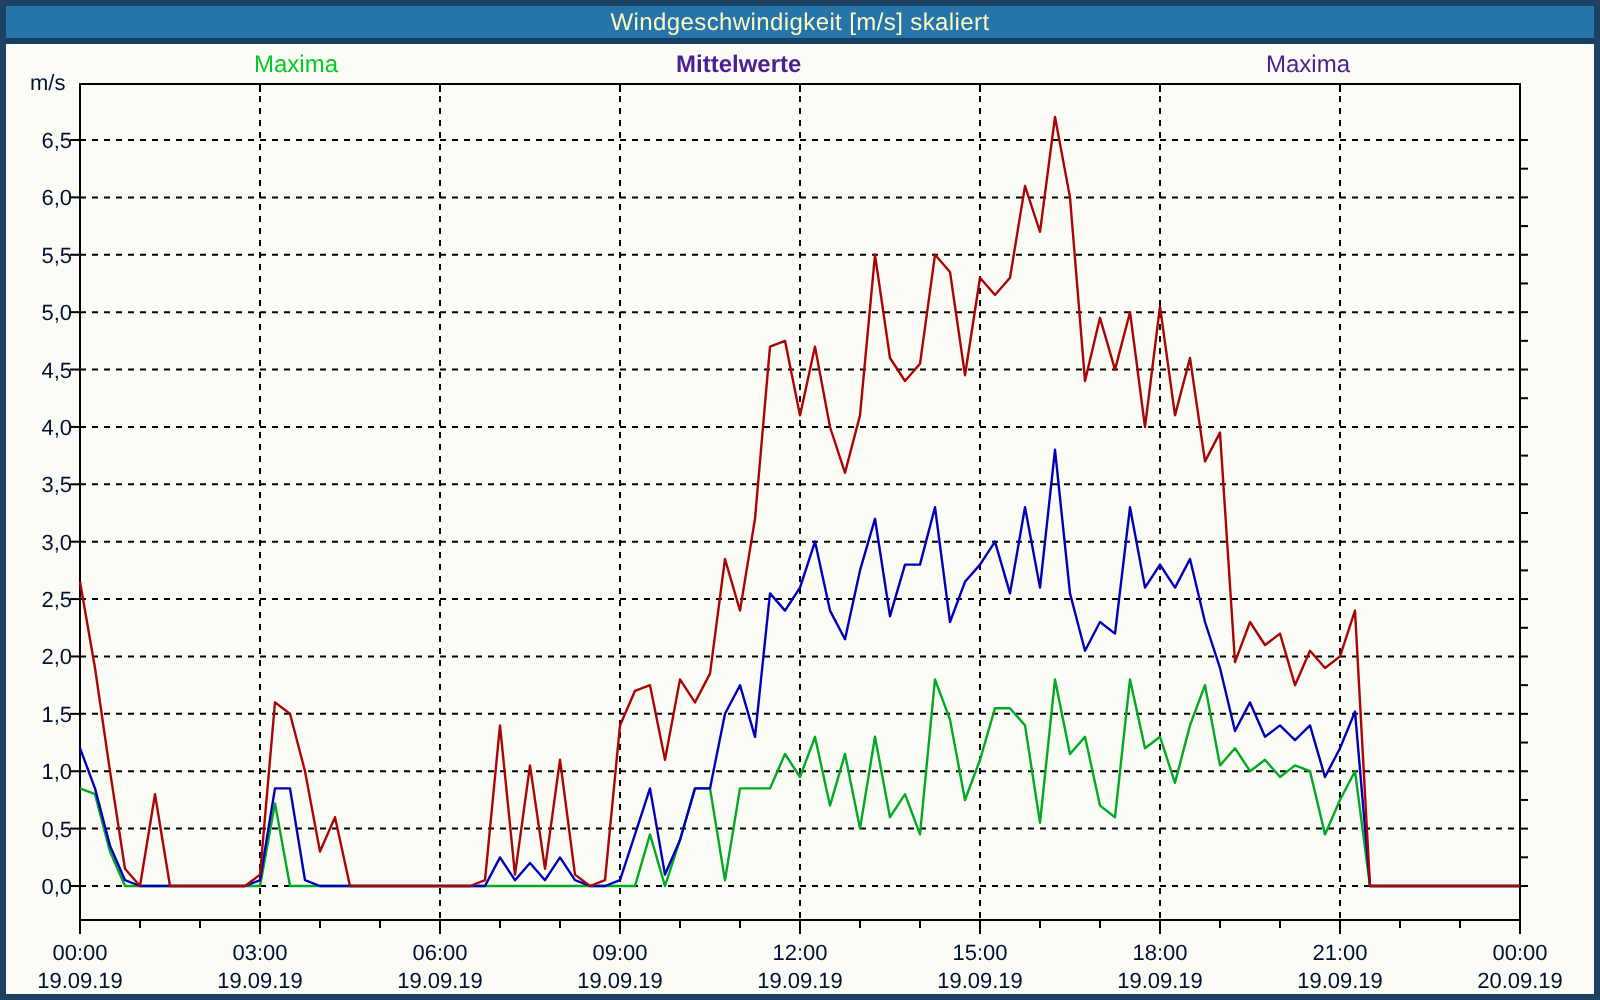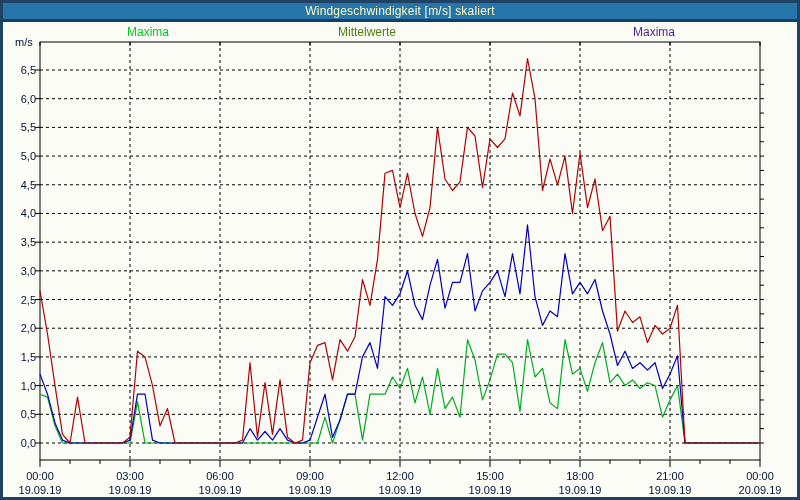--- a/index.html
+++ b/index.html
@@ -16,21 +16,21 @@
 </head>
 <body>
 
 <div class="screen">
 
   <div class="title-bar">
     <span class="title">Windgeschwindigkeit [m/s] skaliert</span>
   </div>
 
   <span class="legend-label" style="left: 127px; color: rgb(0, 204, 34);">Maxima</span>
-  <span class="legend-label" style="left: 338px; color: #4d7c0f;">Mittelwerte</span>
+  <span class="legend-label" style="left: 338px; color: #4c1d95; font-weight: bold;">Mittelwerte</span>
   <span class="legend-label" style="left: 633px; color: #4c1d95;">Maxima</span>
 
   <span class="unit-label">m/s</span>
 
   <svg class="chart" id="chart-svg" width="800" height="500" viewBox="0 0 800 500">
       <line x1="40" y1="443" x2="760" y2="443" stroke="#000000" stroke-width="1" stroke-dasharray="3,3"></line>
       <line x1="40" y1="414.3076923076923" x2="760" y2="414.3076923076923" stroke="#000000" stroke-width="1" stroke-dasharray="3,3"></line>
       <line x1="40" y1="385.61538461538464" x2="760" y2="385.61538461538464" stroke="#000000" stroke-width="1" stroke-dasharray="3,3"></line>
       <line x1="40" y1="356.9230769230769" x2="760" y2="356.9230769230769" stroke="#000000" stroke-width="1" stroke-dasharray="3,3"></line>
       <line x1="40" y1="328.2307692307692" x2="760" y2="328.2307692307692" stroke="#000000" stroke-width="1" stroke-dasharray="3,3"></line>

